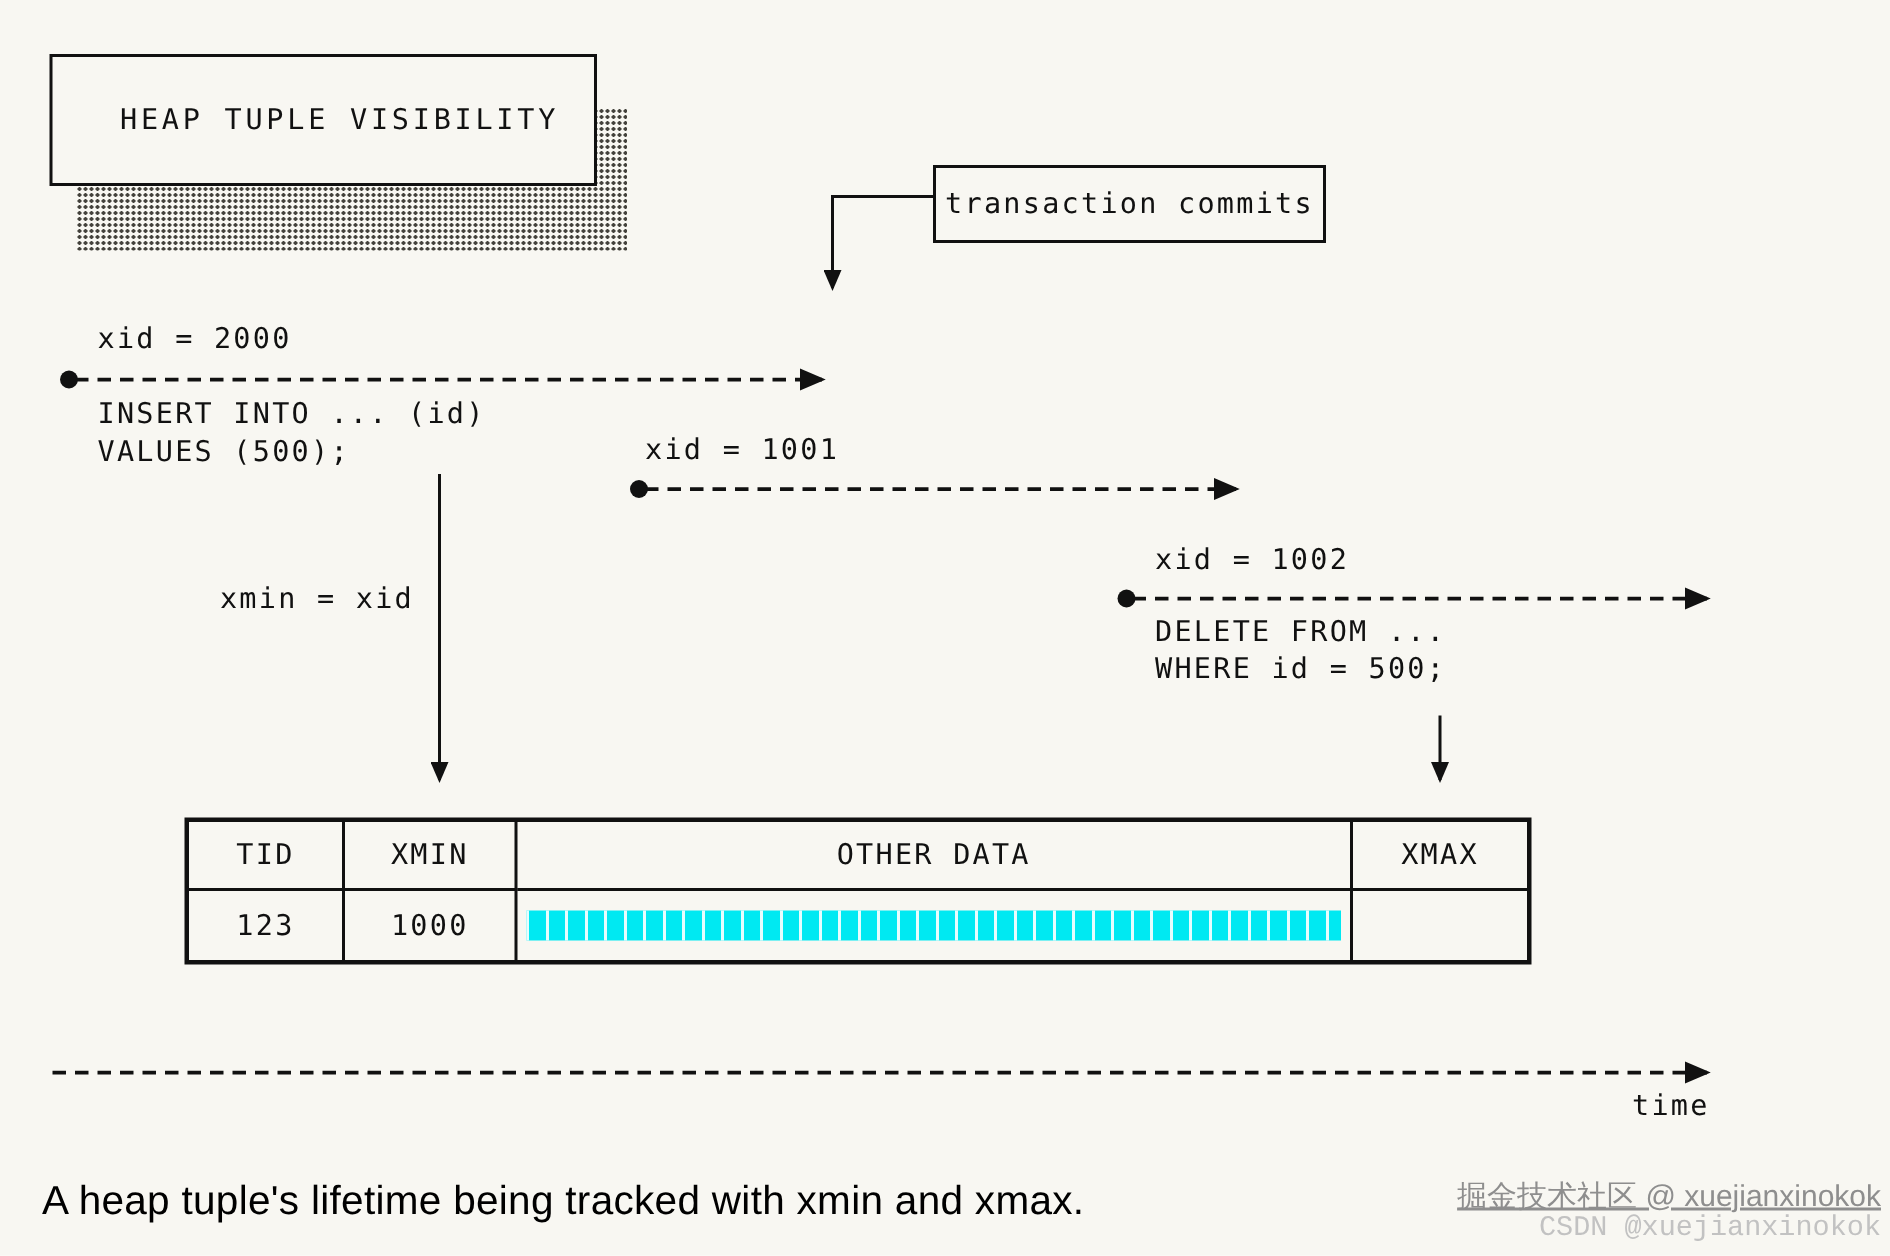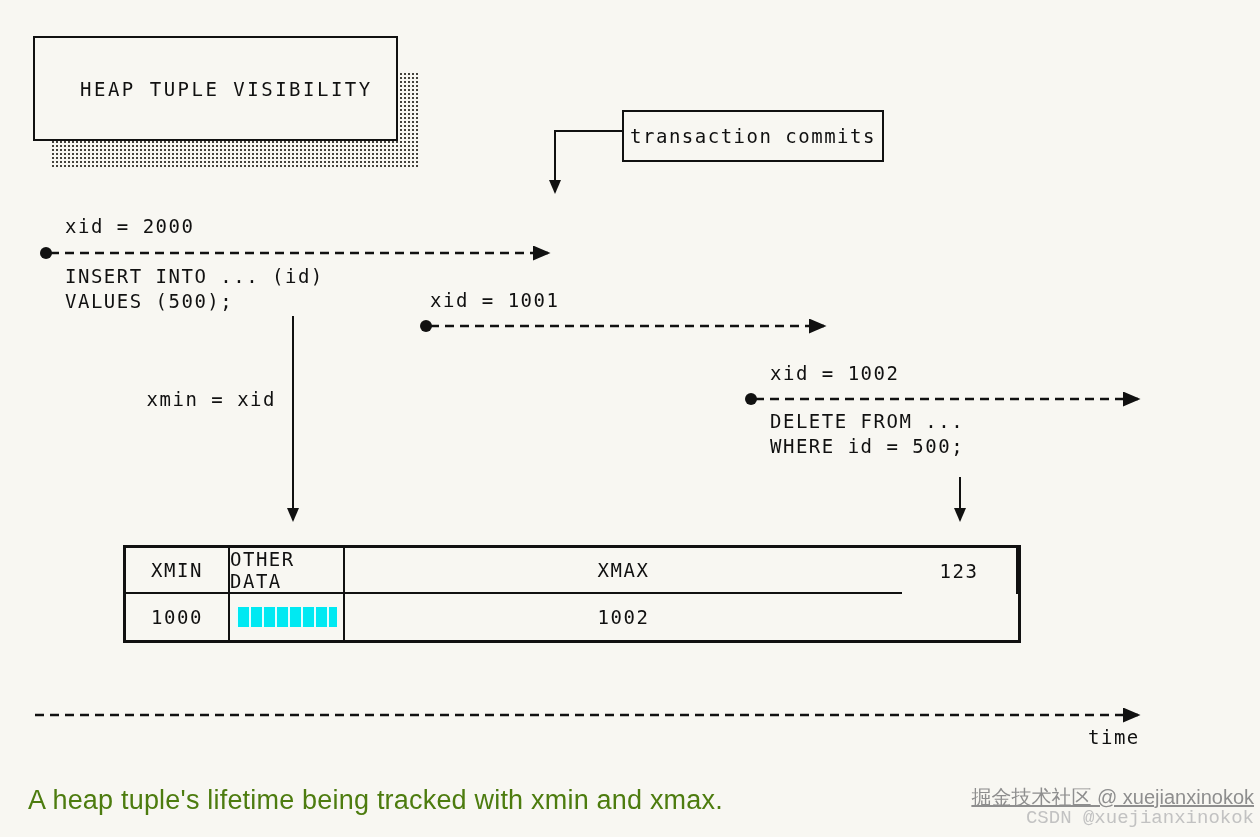--- a/index.html
+++ b/index.html
@@ -10,21 +10,21 @@
   }
   .mono { font-family:"DejaVu Sans Mono", monospace; font-size:19px; letter-spacing:1.5px; white-space:nowrap; }
   .abs { position:absolute; }
 
   .title-shadow {
     position:absolute; left:51px; top:72px; width:367px; height:95px;
     background-image: radial-gradient(#44423c 1.1px, transparent 1.1px);
     background-size:4px 4px;
   }
   .title-box {
-    position:absolute; left:33px; top:36px; width:365px; height:105px;
+    position:absolute; left:33px; top:36px; width:365px; height:88px;
     border:2px solid #111; background:#f8f7f2;
     display:flex; align-items:center; padding-left:45px; box-sizing:border-box;
     font-size:19px; letter-spacing:2.5px;
   }
   .commit-box {
     position:absolute; left:622px; top:110px; width:262px; height:52px;
     border:2px solid #111; background:#f8f7f2;
     display:flex; align-items:center; justify-content:center; box-sizing:border-box;
   }
 
@@ -50,21 +50,21 @@
   .data-bar {
     flex:1; height:20px; margin:0 6px; align-self:center;
     background-image: repeating-linear-gradient(90deg,
       rgba(255,255,255,0.9) 0px, rgba(255,255,255,0.9) 2px,
       transparent 2px, transparent 13px);
   }
 
   .caption {
     position:absolute; left:28px; top:785px;
     font-family:"Liberation Sans", sans-serif; font-size:27px;
-    color:#4d7c0f; letter-spacing:0.2px; white-space:nowrap;
+    color:#000000; letter-spacing:0.2px; white-space:nowrap;
   }
   .watermark1 {
     position:absolute; right:6px; top:784px;
     font-family:"Liberation Sans", sans-serif; font-size:20px; color:#8e8e8e; white-space:nowrap;text-decoration:underline;
   }
   .watermark2 {
     position:absolute; right:6px; top:807px;
     font-family:Liberation Mono, monospace; font-size:19px; color:#c2c2c2; white-space:nowrap;
   }
 </style>
@@ -115,30 +115,30 @@
 
   <div class="abs mono" style="left:770px; top:362px;">xid = 1002</div>
   <div class="abs mono" style="left:770px; top:410px;">DELETE FROM ...</div>
   <div class="abs mono" style="left:770px; top:435px;">WHERE id = 500;</div>
 
   <div class="abs mono annotation" style="left:80px; top:387px; width:196px;">
     <div>xmin = xid</div>
   </div>
 
   <div class="vtable">
+    <div class="vcell">TID</div>
     <div class="vcell">XMIN</div>
     <div class="vcell">OTHER DATA</div>
     <div class="vcell last-col">XMAX</div>
 
     <div class="vcell last-row">123</div>
     <div class="vcell last-row">1000</div>
     <div class="vcell last-row bar-cell">
       <div class="data-bar" style="background-color: rgb(0, 233, 242);"></div>
     </div>
-    <div class="vcell last-row last-col">1002</div>
   </div>
 
   <div class="abs mono" style="left:1088px; top:726px;">time</div>
 
   <div class="caption">A heap tuple's lifetime being tracked with xmin and xmax.</div>
   <div class="watermark1">掘金技术社区 @ xuejianxinokok</div>
   <div class="watermark2">CSDN @xuejianxinokok</div>
 
 </div>
 

